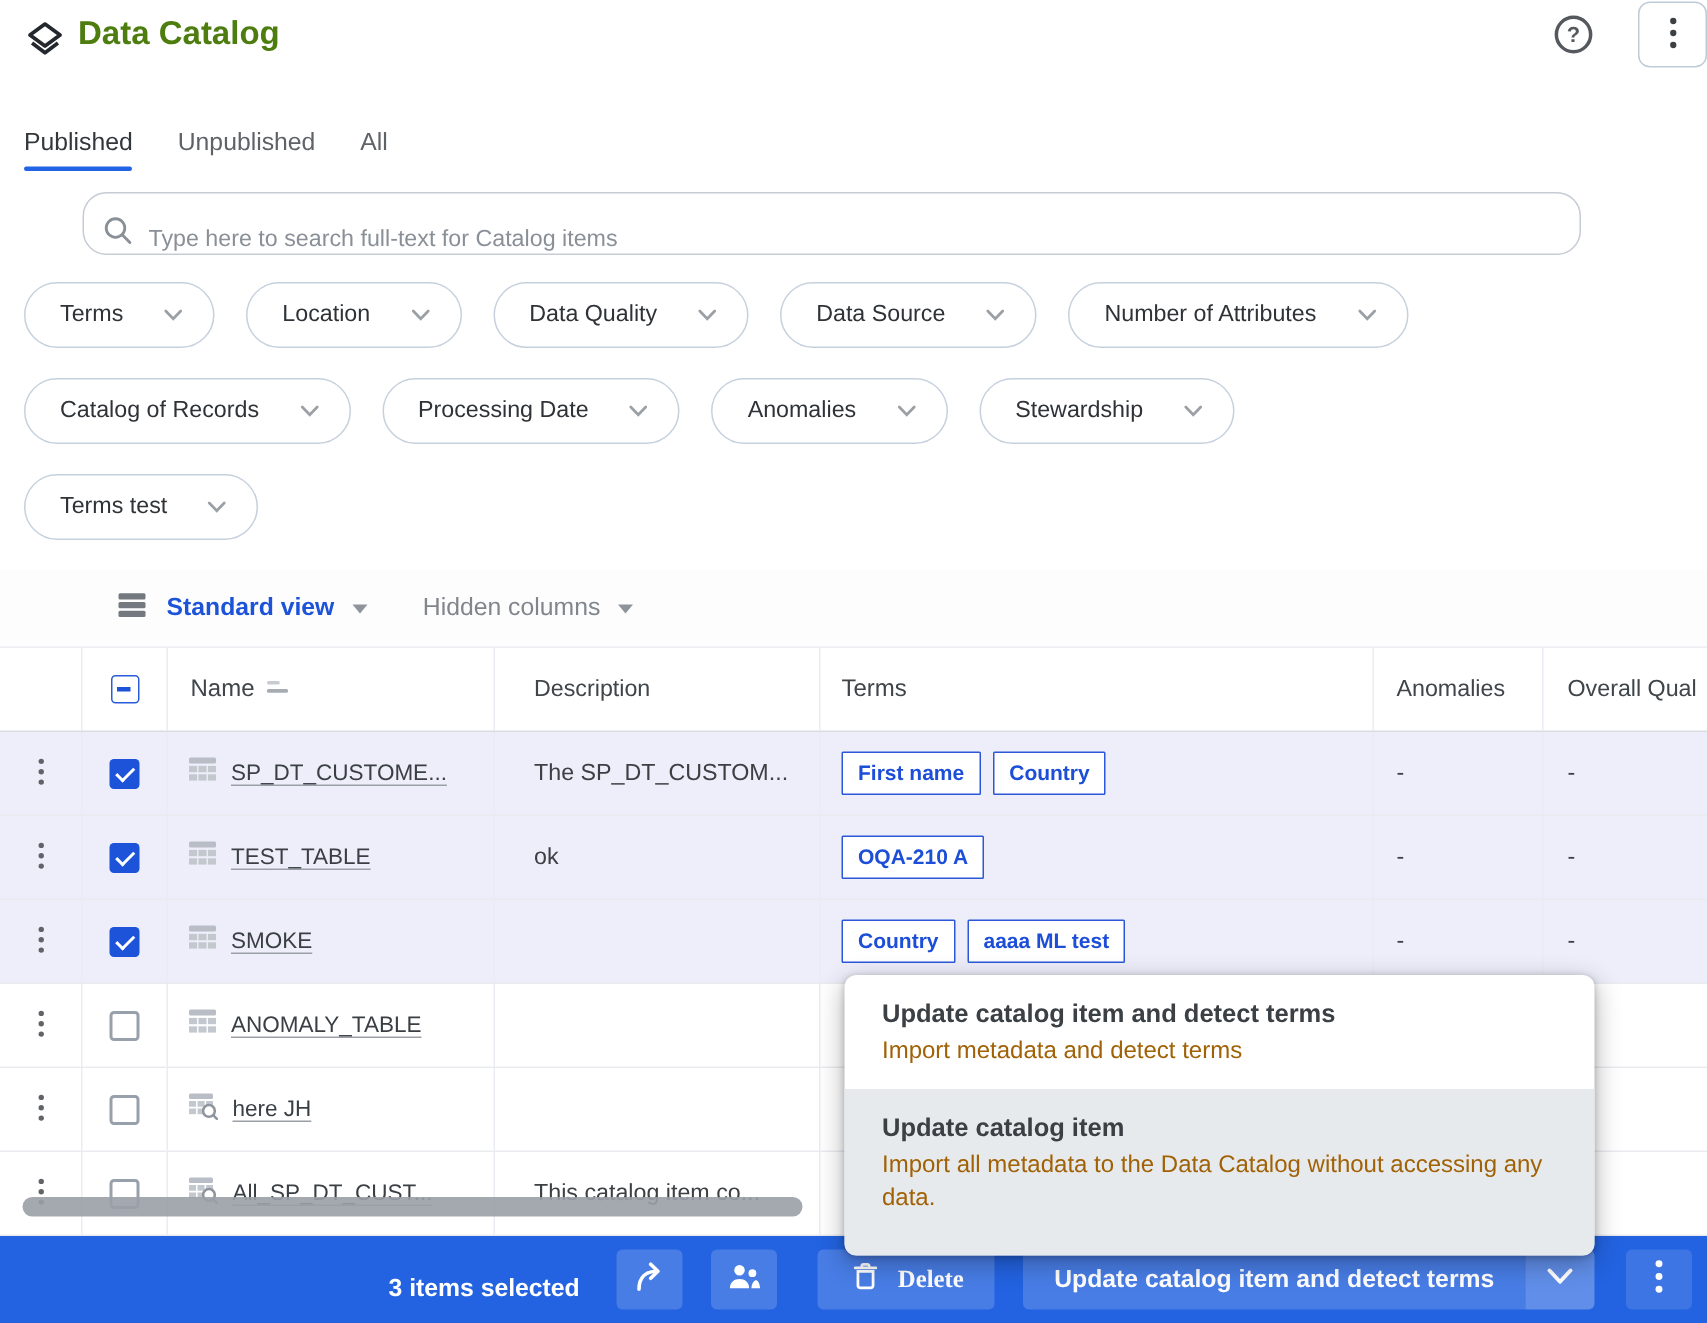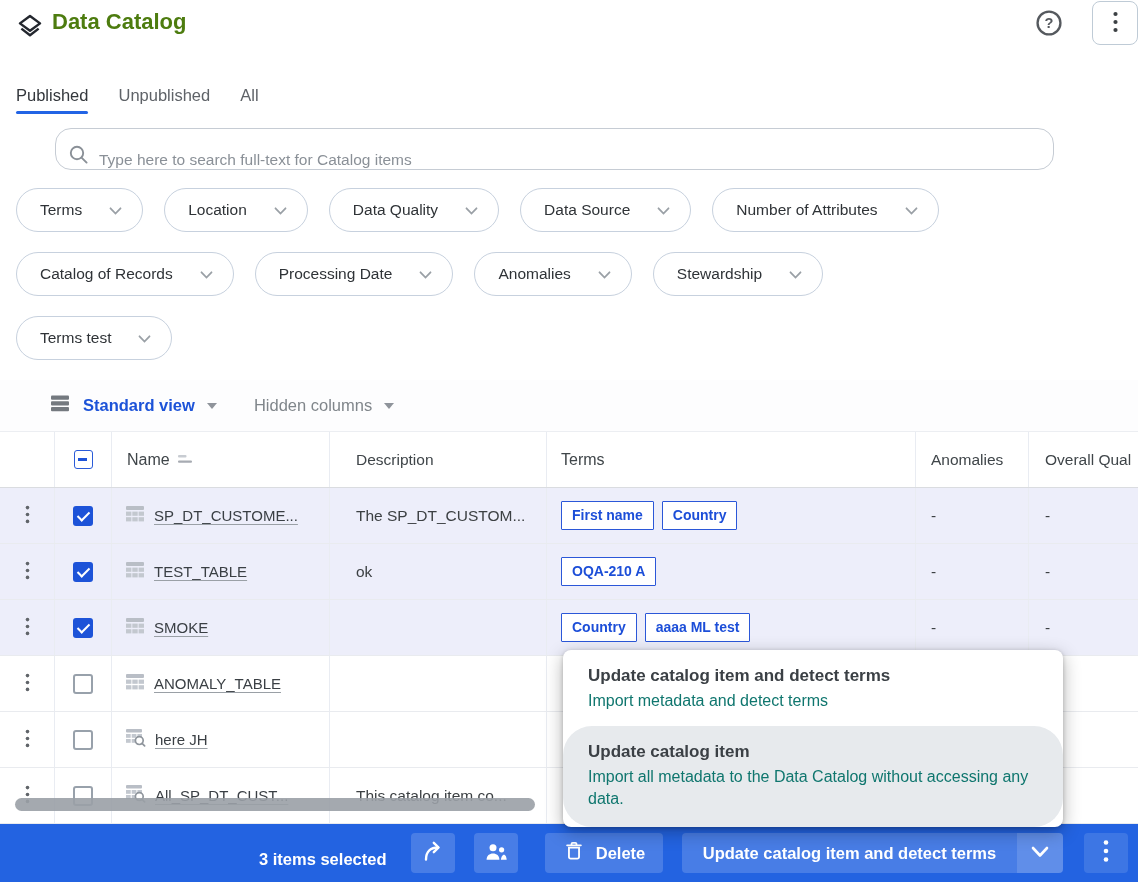--- a/index.html
+++ b/index.html
@@ -25,21 +25,21 @@
     border-radius:16px; display:flex; align-items:flex-end; padding:0 12px; gap:10px; background:#fff;margin-left:39px; }
   .search-box input { flex:1; border:none; outline:none; font-size:15.5px; font-family:inherit; color:#3c4043; background:transparent; }
   .search-box input::placeholder { color:#8a9097; }
   
   .filters { position:absolute; left:16px; top:188px; width:1110px; }
   .filter-row { display:flex; gap:21px; margin-bottom:20px; }
   .pill { display:inline-flex; align-items:center; height:44px; padding:0 20px 0 23px; border:1px solid #c7d1de;
     border-radius:22px; background:#fff; font-size:15.5px; color:#2f3337; gap:27px; cursor:pointer; font-family:inherit; }
   
   .table-card { position:absolute; left:0; top:380px; width:1138px; height:444px; background:#fff; overflow:hidden; }
-  .view-bar { height:52px; display:flex; align-items:center; gap:9px; padding-left:50px; border-bottom:1px solid #eceef2; background:#fdfdfe; }
+  .view-bar { height:52px; display:flex; align-items:center; gap:9px; padding-left:78px; border-bottom:1px solid #eceef2; background:#fdfdfe; }
   .view-label { color:var(--accent-blue,#1d53d8); font-weight:bold; font-size:16.5px; margin-left:4px; cursor:pointer; }
   .tri { width:0; height:0; border-left:5.5px solid transparent; border-right:5.5px solid transparent; border-top:6px solid #8f949b; margin-left:3px; cursor:pointer; }
   .hidden-label { color:#80868b; font-size:16.5px; margin-left:28px; cursor:pointer; }
   .grid-row { display:grid; grid-template-columns:54px 57px 218px 217px 369px 113px 140px; align-items:center; }
   .thead { height:56px; border-bottom:1px solid #dadce0; font-weight:500; color:#3f4549; font-size:16px; }
   .trow { height:56px; border-bottom:1px solid #e9ebef; background:#fff; }
   .trow.selected { background:var(--selected-row,#edeefa); }
   .cell { height:100%; display:flex; align-items:center; overflow:hidden; white-space:nowrap; }
   .cell + .cell { border-left:1px solid #e9ecf2; }
   .c-kebab { justify-content:center; }
@@ -62,32 +62,32 @@
   .checkbox.indeterminate { width:19px; height:19px; border:1.5px solid #2a5bd8; background:#fff; }
   .checkbox.indeterminate::after { content:""; position:absolute; left:3.5px; top:7px; width:9px; height:2.5px; background:var(--accent-blue,#1d53d8); }
   .progress-wrap { display:inline-flex; align-items:center; gap:6px; }
   .progress-bar { width:64px; height:8px; border-radius:4px; background:var(--progress-red,#e8321f); }
   .progress-pct { color:var(--progress-red,#e8321f); font-size:15.5px; }
   .h-scrollbar { position:absolute; left:15px; bottom:13px; width:520px; height:13px; border-radius:7px; background:#9aa0a6; opacity:.9; cursor:grab; z-index:5; }
   
   .context-menu { position:absolute; left:563px; top:650px; width:500px; background:#fff; border-radius:8px; z-index:20;
     box-shadow:0 5px 18px rgba(0,0,0,.3), 0 1px 4px rgba(0,0,0,.2); overflow:hidden; }
   .menu-item { padding:16px 25px 13px; cursor:pointer; }
-  .menu-item.highlighted { background:var(--menu-highlight,#e7eaed); padding-bottom:16px;border-radius:29px; }
+  .menu-item.highlighted { background:var(--menu-highlight,#e7eaed); padding-bottom:26px; }
   .menu-title { font-size:17px; font-weight:bold; color:#3b4045; margin-bottom:4px; }
-  .menu-sub { font-size:16px; color:#0f766e; line-height:1.42; }
+  .menu-sub { font-size:16px; color:#a16207; line-height:1.42; }
   
   .action-bar { position:absolute; left:0; top:824px; width:1138px; height:58px; background:var(--action-bar-blue,#2363e1); z-index:10; }
   .ab-btn { position:absolute; top:9px; height:40px; border:none; border-radius:4px; background:rgba(255,255,255,.17);
     color:#fff; font-family:inherit; font-size:16.5px; font-weight:bold; display:flex; align-items:center; justify-content:center; gap:11px; cursor:pointer; }
   .ab-clear { left:25px; width:186px; }
   .ab-count { position:absolute; left:259px; top:0; height:70px; display:flex; align-items:center; color:#fff; font-size:16.5px; font-weight:bold; }
   .ab-share { left:411px; width:44px; }
   .ab-people { left:474px; width:44px; }
-  .ab-delete { left:545px; width:118px; }
+  .ab-delete { left:545px; width:118px;font-family:Liberation Serif, serif; }
   .ab-primary { left:682px; width:335px; border-radius:4px 0 0 4px; }
   .ab-chevron { left:1017px; width:46px; border-radius:0 4px 4px 0; background:rgba(255,255,255,.28); }
   .ab-kebab { left:1084px; width:44px; background:rgba(255,255,255,.12); }
 </style>
 </head>
 <body>
 
 <div class="page">
 
   <div class="header">

